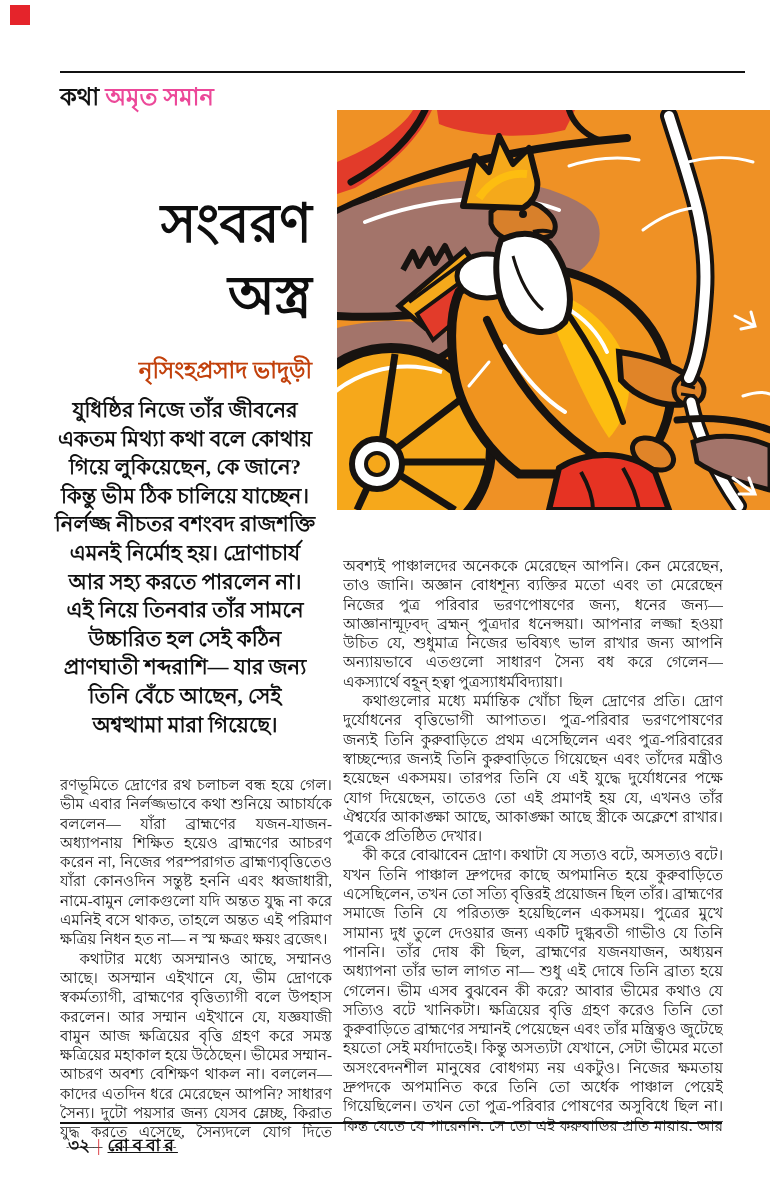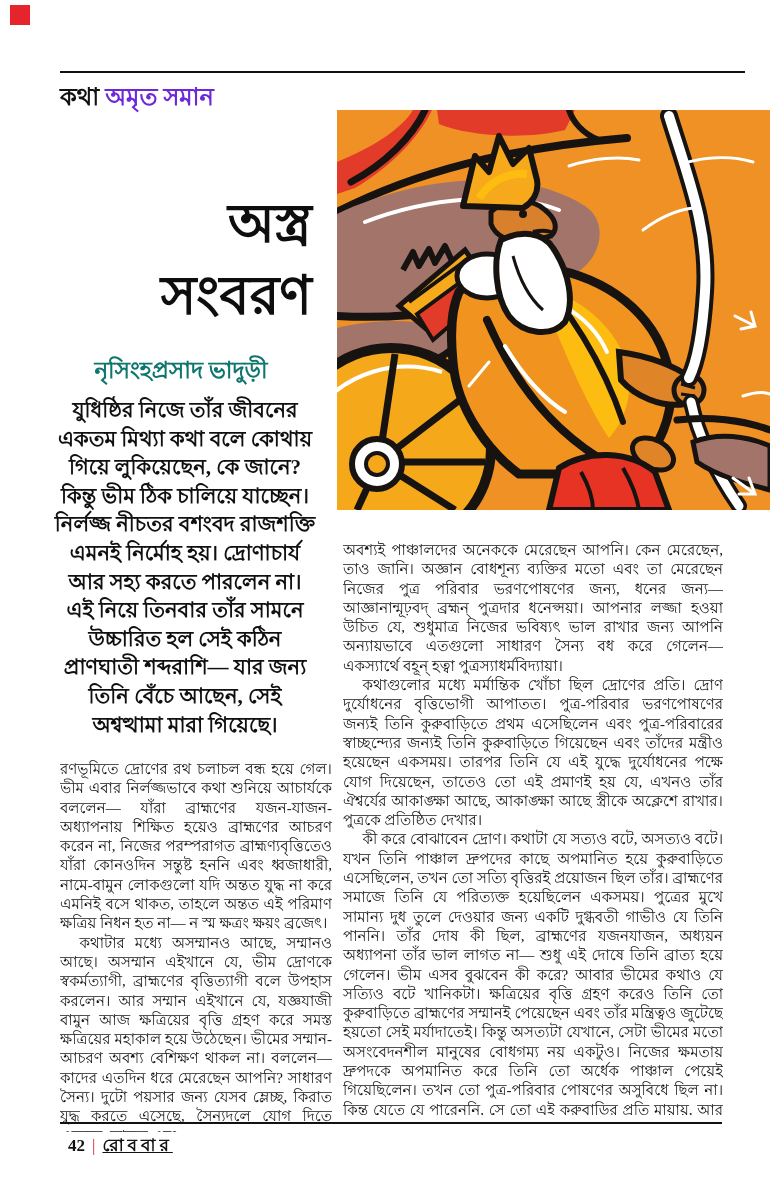--- a/index.html
+++ b/index.html
@@ -5,26 +5,26 @@
   html,body{margin:0;padding:0;}
   body{
     width:770px;height:1197px;position:relative;background:#ffffff;
     font-family:"Liberation Serif","DejaVu Serif",serif;
     color:#121212;overflow:hidden;
   }
   .abs{position:absolute;}
   .corner-mark{left:10px;top:5px;width:20px;height:20px;background:#e5242b;}
   .header-rule{left:60px;top:71px;width:685px;height:2px;background:#111;}
   .kicker{left:60px;top:78px;font-size:24px;font-weight:700;white-space:nowrap;}
-  .kicker .red{color:#6d28d9;}
+  .kicker .red{color:#ec4899;}
   .illustration{left:337px;top:110px;width:433px;height:400px;}
   .headline{left:50px;top:188px;width:262px;text-align:right;font-size:54px;line-height:72px;font-weight:700;color:#0e0e0e;}
-  .author{left:50px;top:352px;width:262px;text-align:center;font-size:23px;font-weight:700;color:#0f766e;}
+  .author{left:50px;top:352px;width:262px;text-align:right;font-size:23px;font-weight:700;color:#c2410c;}
   .standfirst{left:53px;top:396px;width:264px;text-align:center;font-size:21px;line-height:28.6px;font-weight:700;color:#101010;}
-  .body-col{font-size:15px;line-height:19.3px;text-align:justify;color:#151515;overflow:hidden;}
+  .body-col{font-size:15px;line-height:19.3px;text-align:justify;color:#151515;overflow:hidden;margin-top:16px;}
   .body-col p{margin:0;text-indent:1.3em;}
   .body-col p:first-child{text-indent:0;}
   .left-col{left:60px;top:760px;width:272px;height:372px;}
   .right-col{left:343px;top:541px;width:380px;height:574px;}
   .footer-rule{left:60px;top:1122px;width:662px;height:1.5px;background:#111;}
   .footer{left:68px;top:1132px;font-size:17px;font-weight:700;white-space:nowrap;}
   .footer .sep{color:#d7262c;padding:0 7px;font-weight:400;}
   .footer .mag{letter-spacing:4px;text-decoration:underline;}
 </style>
 </head>
@@ -116,36 +116,36 @@
       <path d="M398,206 l20,10 m-4,-14 l4,14 l-14,3"></path>
       <path d="M406,286 C418,282 428,282 433,284"></path>
       <path d="M396,368 l22,16 m-6,-16 l6,16 l-16,0"></path>
       <path d="M152,252 l-20,24"></path>
       <path d="M306,120 C322,108 340,100 356,98"></path>
     </g>
   </svg>
 </div>
 
 <div class="abs headline">
+  <div>সংবরণ</div>
   <div>অস্ত্র</div>
-  <div>সংবরণ</div>
 </div>
 
 <div class="abs author">নৃসিংহপ্রসাদ ভাদুড়ী</div>
 
 <div class="abs standfirst">যুধিষ্ঠির নিজে তাঁর জীবনের একতম মিথ্যা কথা বলে কোথায় গিয়ে লুকিয়েছেন, কে জানে? কিন্তু ভীম ঠিক চালিয়ে যাচ্ছেন। নির্লজ্জ নীচতর বশংবদ রাজশক্তি এমনই নির্মোহ হয়। দ্রোণাচার্য আর সহ্য করতে পারলেন না। এই নিয়ে তিনবার তাঁর সামনে উচ্চারিত হল সেই কঠিন প্রাণঘাতী শব্দরাশি— যার জন্য তিনি বেঁচে আছেন, সেই অশ্বত্থামা মারা গিয়েছে।</div>
 
 <div class="abs body-col left-col">
     <p>রণভূমিতে দ্রোণের রথ চলাচল বন্ধ হয়ে গেল। ভীম এবার নির্লজ্জভাবে কথা শুনিয়ে আচার্যকে বললেন— যাঁরা ব্রাহ্মণের যজন-যাজন-অধ্যাপনায় শিক্ষিত হয়েও ব্রাহ্মণের আচরণ করেন না, নিজের পরম্পরাগত ব্রাহ্মণ্যবৃত্তিতেও যাঁরা কোনওদিন সন্তুষ্ট হননি এবং ধ্বজাধারী, নামে-বামুন লোকগুলো যদি অন্তত যুদ্ধ না করে এমনিই বসে থাকত, তাহলে অন্তত এই পরিমাণ ক্ষত্রিয় নিধন হত না— ন স্ম ক্ষত্রং ক্ষয়ং ব্রজেৎ।</p>
     <p>কথাটার মধ্যে অসম্মানও আছে, সম্মানও আছে। অসম্মান এইখানে যে, ভীম দ্রোণকে স্বকর্মত্যাগী, ব্রাহ্মণের বৃত্তিত্যাগী বলে উপহাস করলেন। আর সম্মান এইখানে যে, যজ্ঞযাজী বামুন আজ ক্ষত্রিয়ের বৃত্তি গ্রহণ করে সমস্ত ক্ষত্রিয়ের মহাকাল হয়ে উঠেছেন। ভীমের সম্মান-আচরণ অবশ্য বেশিক্ষণ থাকল না। বললেন— কাদের এতদিন ধরে মেরেছেন আপনি? সাধারণ সৈন্য। দুটো পয়সার জন্য যেসব ম্লেচ্ছ, কিরাত যুদ্ধ করতে এসেছে, সৈন্যদলে যোগ দিতে এসেছে, তাদের এবং</p>
   </div>
 
 <div class="abs body-col right-col">
     <p>অবশ্যই পাঞ্চালদের অনেককে মেরেছেন আপনি। কেন মেরেছেন, তাও জানি। অজ্ঞান বোধশূন্য ব্যক্তির মতো এবং তা মেরেছেন নিজের পুত্র পরিবার ভরণপোষণের জন্য, ধনের জন্য— আজ্ঞানান্মূঢ়বদ্ ব্রহ্মন্ পুত্রদার ধনেপ্সয়া। আপনার লজ্জা হওয়া উচিত যে, শুধুমাত্র নিজের ভবিষ্যৎ ভাল রাখার জন্য আপনি অন্যায়ভাবে এতগুলো সাধারণ সৈন্য বধ করে গেলেন— একস্যার্থে বহূন্ হত্বা পুত্রস্যাধর্মবিদ্যায়া।</p>
     <p>কথাগুলোর মধ্যে মর্মান্তিক খোঁচা ছিল দ্রোণের প্রতি। দ্রোণ দুর্যোধনের বৃত্তিভোগী আপাতত। পুত্র-পরিবার ভরণপোষণের জন্যই তিনি কুরুবাড়িতে প্রথম এসেছিলেন এবং পুত্র-পরিবারের স্বাচ্ছন্দ্যের জন্যই তিনি কুরুবাড়িতে গিয়েছেন এবং তাঁদের মন্ত্রীও হয়েছেন একসময়। তারপর তিনি যে এই যুদ্ধে দুর্যোধনের পক্ষে যোগ দিয়েছেন, তাতেও তো এই প্রমাণই হয় যে, এখনও তাঁর ঐশ্বর্যের আকাঙ্ক্ষা আছে, আকাঙ্ক্ষা আছে স্ত্রীকে অক্লেশে রাখার। পুত্রকে প্রতিষ্ঠিত দেখার।</p>
     <p>কী করে বোঝাবেন দ্রোণ। কথাটা যে সত্যও বটে, অসত্যও বটে। যখন তিনি পাঞ্চাল দ্রুপদের কাছে অপমানিত হয়ে কুরুবাড়িতে এসেছিলেন, তখন তো সত্যি বৃত্তিরই প্রয়োজন ছিল তাঁর। ব্রাহ্মণের সমাজে তিনি যে পরিত্যক্ত হয়েছিলেন একসময়। পুত্রের মুখে সামান্য দুধ তুলে দেওয়ার জন্য একটি দুগ্ধবতী গাভীও যে তিনি পাননি। তাঁর দোষ কী ছিল, ব্রাহ্মণের যজনযাজন, অধ্যয়ন অধ্যাপনা তাঁর ভাল লাগত না— শুধু এই দোষে তিনি ব্রাত্য হয়ে গেলেন। ভীম এসব বুঝবেন কী করে? আবার ভীমের কথাও যে সত্যিও বটে খানিকটা। ক্ষত্রিয়ের বৃত্তি গ্রহণ করেও তিনি তো কুরুবাড়িতে ব্রাহ্মণের সম্মানই পেয়েছেন এবং তাঁর মন্ত্রিত্বও জুটেছে হয়তো সেই মর্যাদাতেই। কিন্তু অসত্যটা যেখানে, সেটা ভীমের মতো অসংবেদনশীল মানুষের বোধগম্য নয় একটুও। নিজের ক্ষমতায় দ্রুপদকে অপমানিত করে তিনি তো অর্ধেক পাঞ্চাল পেয়েই গিয়েছিলেন। তখন তো পুত্র-পরিবার পোষণের অসুবিধে ছিল না। কিন্তু যেতে যে পারেননি, সে তো এই কুরুবাড়ির প্রতি মায়ায়, আর সম্ভবত বৃদ্ধ ভীষ্মর উপরোধে। তিনি স্বোপার্জিত বৃত্তি দ্রোণকে দান করে রেখে দিয়েছিলেন কুরুবাড়িতে এবং সেজন্যই কুরুদের হিত চিন্তার ক্ষেত্রে সবসময় ভীষ্মর সঙ্গে একত্রে উচ্চারিত হয়েছে তাঁর নাম।</p>
   </div>
 
 <div class="abs footer-rule"></div>
 
 <div class="abs footer">
-  <span>42</span><span class="sep">|</span><span class="mag">রোববার</span>
+  <span>৩২</span><span class="sep">|</span><span class="mag">রোববার</span>
 </div>
 
 </body></html>

